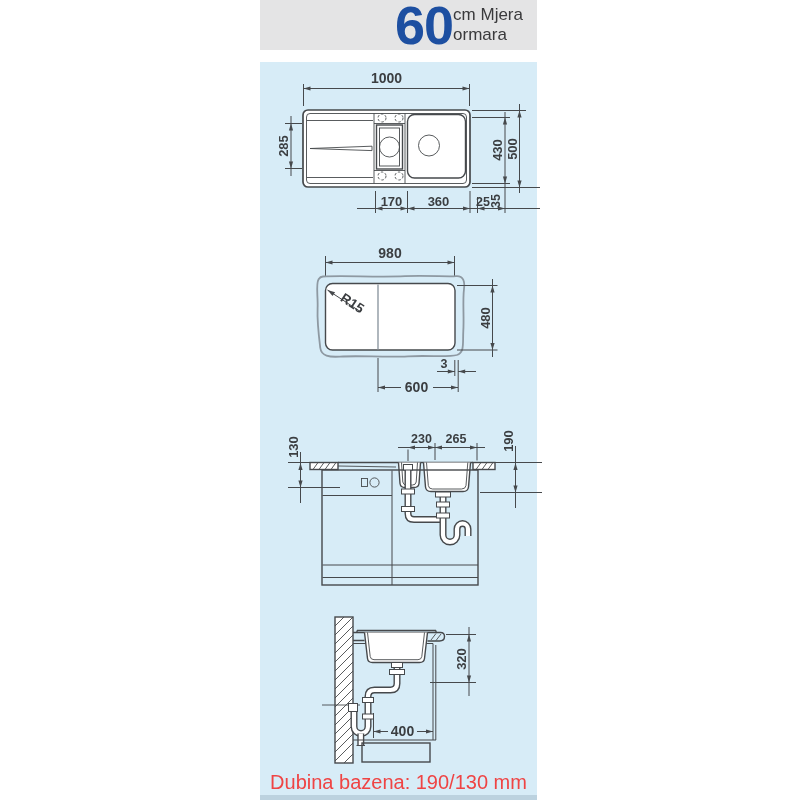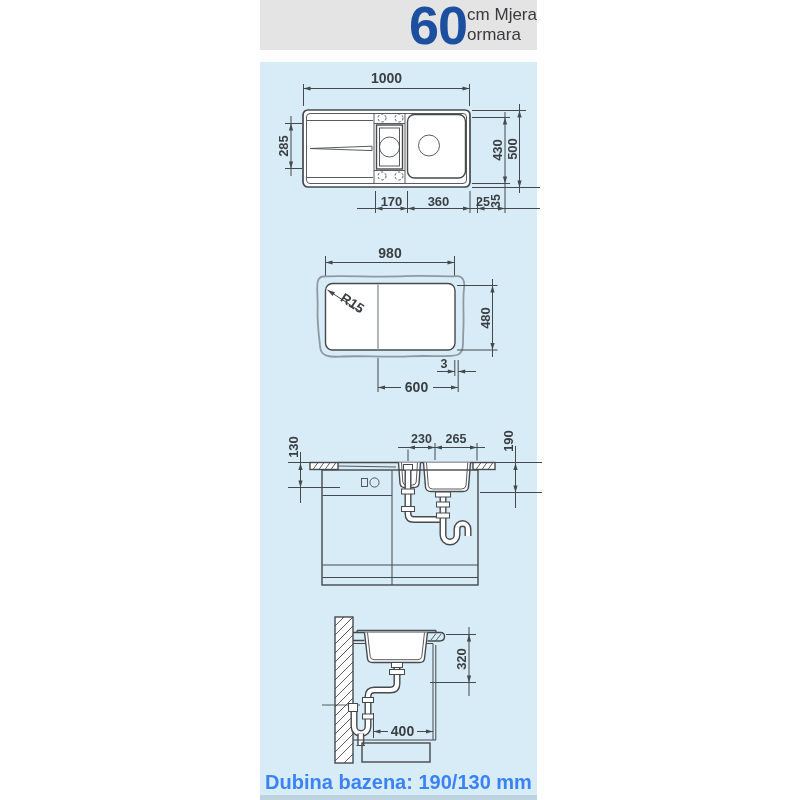--- a/index.html
+++ b/index.html
@@ -1,37 +1,37 @@
 <!DOCTYPE html>
 <html><head>
 <meta charset="utf-8">
 <style>
   html,body{margin:0;padding:0;background:#ffffff;}
   #stage{position:relative;width:800px;height:800px;background:#ffffff;overflow:hidden;
          font-family:"Liberation Sans",sans-serif;}
   #hdr{position:absolute;left:260px;top:0;width:277px;height:50px;background:#e4e4e5;
-       display:flex;align-items:center;justify-content:flex-end;box-sizing:border-box;}
+       display:flex;align-items:center;justify-content:flex-end;padding-right:14px;box-sizing:border-box;}
   #hdr .big{color:#1d4fa1;font-size:54px;font-weight:700;line-height:44px;letter-spacing:-1px;}
   #hdr .units{color:#3a3a3c;font-size:17px;line-height:20px;font-weight:400;}
   #panel{position:absolute;left:260px;top:62px;width:277px;height:738px;background:#d7ecf7;}
   #panel-edge{position:absolute;left:260px;top:795px;width:277px;height:5px;background:#bcd2df;}
   svg{position:absolute;overflow:visible;}
   svg text{font-family:"Liberation Sans",sans-serif;font-weight:700;fill:#3b3e41;}
   .ln{stroke:#46494c;stroke-width:1;fill:none;}
   .thick{stroke:#46494c;stroke-width:1.7;fill:none;}
   .mid{stroke:#46494c;stroke-width:1.4;fill:none;}
   .thin{stroke:#46494c;stroke-width:0.9;fill:none;}
   .gray{stroke:#8e99a2;fill:none;}
   .wh{fill:#ffffff;}
   .arr{fill:#46494c;stroke:none;}
   .pipeC{stroke:#46494c;stroke-width:7;fill:none;stroke-linejoin:round;}
   .pipeF{stroke:#ffffff;stroke-width:4.2;fill:none;stroke-linejoin:round;}
   .nut{fill:#ffffff;stroke:#46494c;stroke-width:1;}
   #footer-note{position:absolute;left:260px;top:771px;width:277px;text-align:center;
-       font-size:20px;color:#3b82f6;font-weight:700;}
+       font-size:20px;color:#ef4444;font-weight:400;}
 </style>
 </head>
 <body>
 
 <div id="stage">
 
   <div id="hdr">
     <span class="big">60</span>
     <span class="units">
       <span style="display:block">cm Mjera</span>

